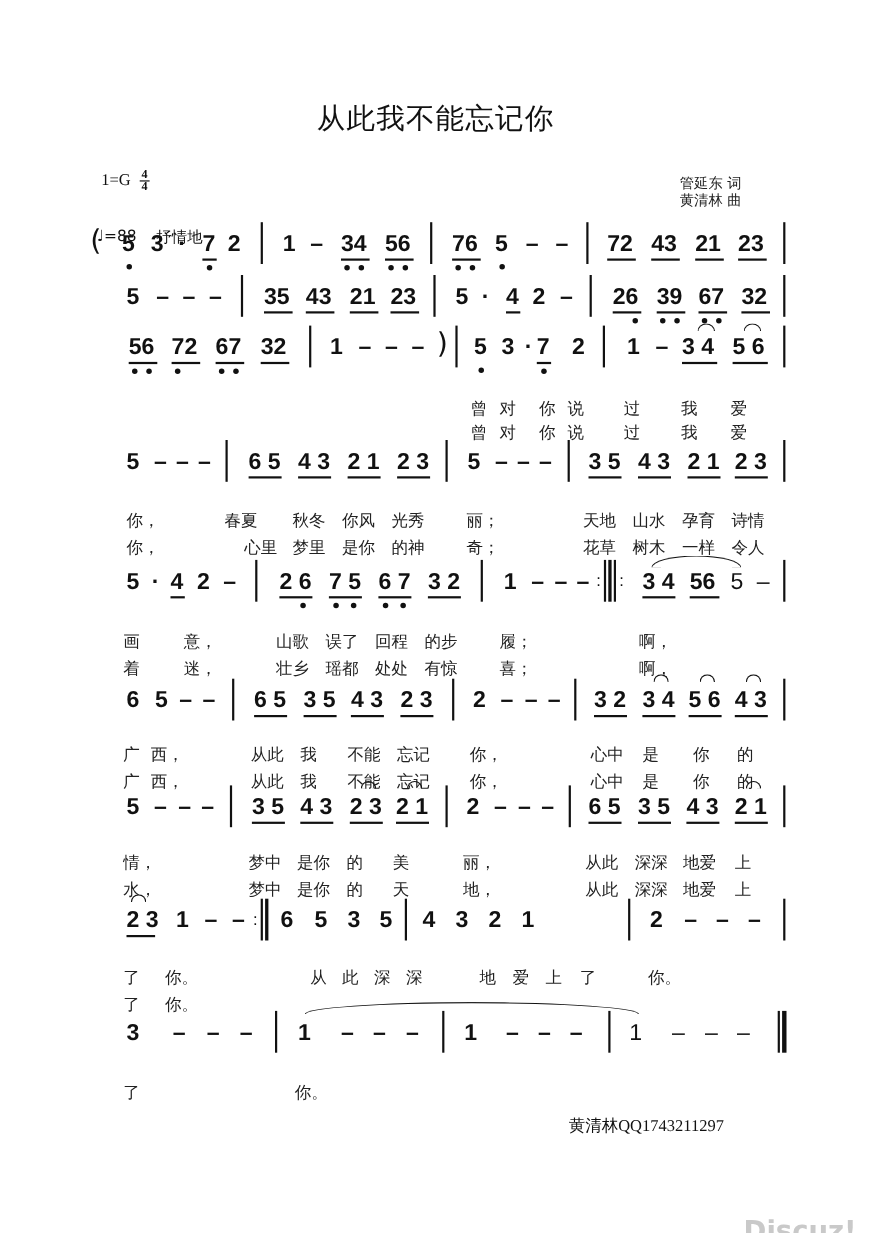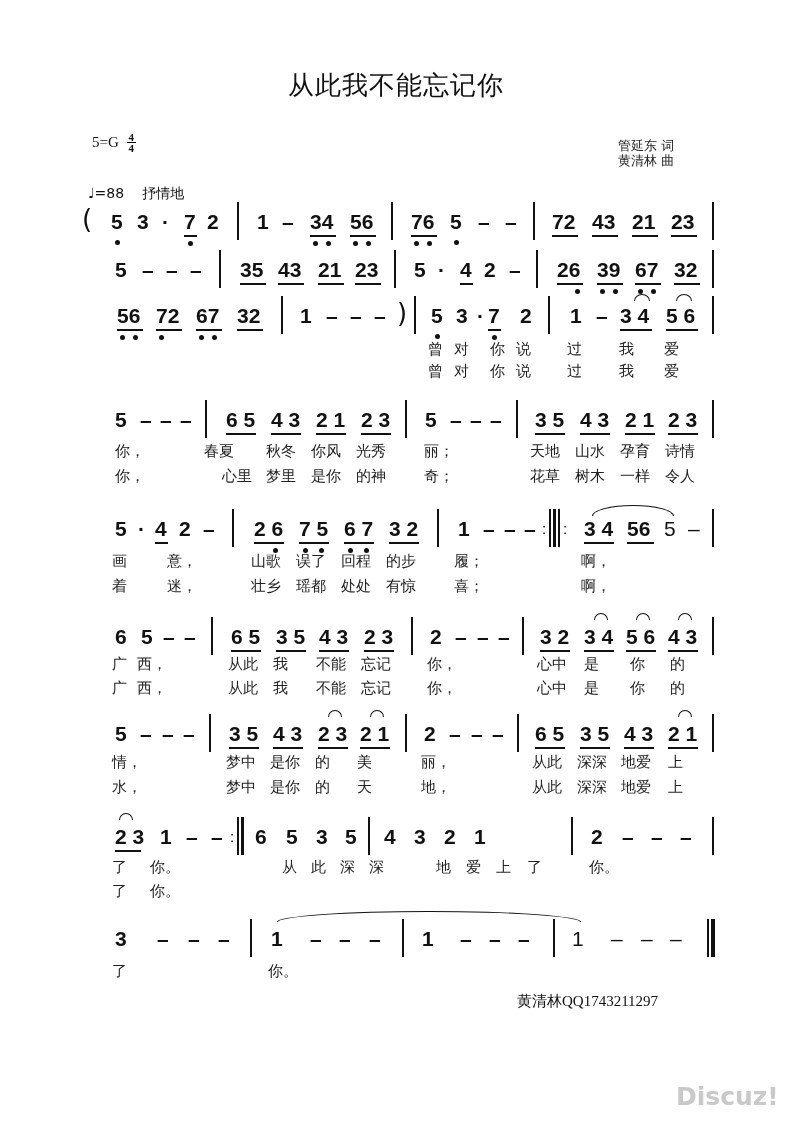--- a/index.html
+++ b/index.html
@@ -1,17 +1,17 @@
 <!DOCTYPE html>
 <html><head>
 <meta charset="utf-8">
 <style>
   html,body{margin:0;padding:0;background:#fff;}
   body{width:792px;height:1121px;position:relative;overflow:hidden;font-family:"DejaVu Sans",sans-serif;color:#111;}
-  .abs{position:absolute;}
+  .abs{position:absolute;margin-top:22px;}
   .title{left:0;width:792px;top:68px;text-align:center;font-size:26px;font-family:"DejaVu Sans",sans-serif;letter-spacing:1px;}
   .key{left:92px;top:132px;font-family:"Liberation Serif",serif;font-size:15px;display:flex;align-items:center;gap:8px;}
   .ts{display:inline-flex;flex-direction:column;align-items:center;font-weight:bold;font-size:11px;line-height:10px;}
   .ts .bar{width:9px;border-top:1px solid #000;}
   .credits{left:618px;top:138px;font-size:13px;line-height:15px;color:#222;}
   .credits div{white-space:pre;}
   .tempo{left:88px;top:185px;font-size:14px;display:flex;gap:18px;}
   .row{position:absolute;left:0;width:792px;height:40px;}
   .n{position:absolute;font-family:"Liberation Sans",sans-serif;font-weight:bold;font-size:21px;line-height:24px;top:0;}
   .n.thin{font-weight:normal;}
@@ -24,21 +24,21 @@
   .sig{left:517px;top:992px;font-family:"Liberation Serif",serif;font-size:15px;}
   .wm{left:676px;top:1082px;font-size:25px;font-weight:bold;color:#c9c9c9;font-family:"DejaVu Sans",sans-serif;}
   .paren{font-family:"DejaVu Sans",sans-serif;font-weight:normal;font-size:26px;}
 </style>
 </head>
 <body>
 
 <div class="abs title">从此我不能忘记你</div>
 
 <div class="abs key">
-  <span>5=G</span>
+  <span>1=G</span>
   <span class="ts">
     <span>4</span>
     <span class="bar"></span>
     <span>4</span>
   </span>
 </div>
 
 <div class="abs credits">
   <div>管延东 词</div>
   <div>黄清林 曲</div>

